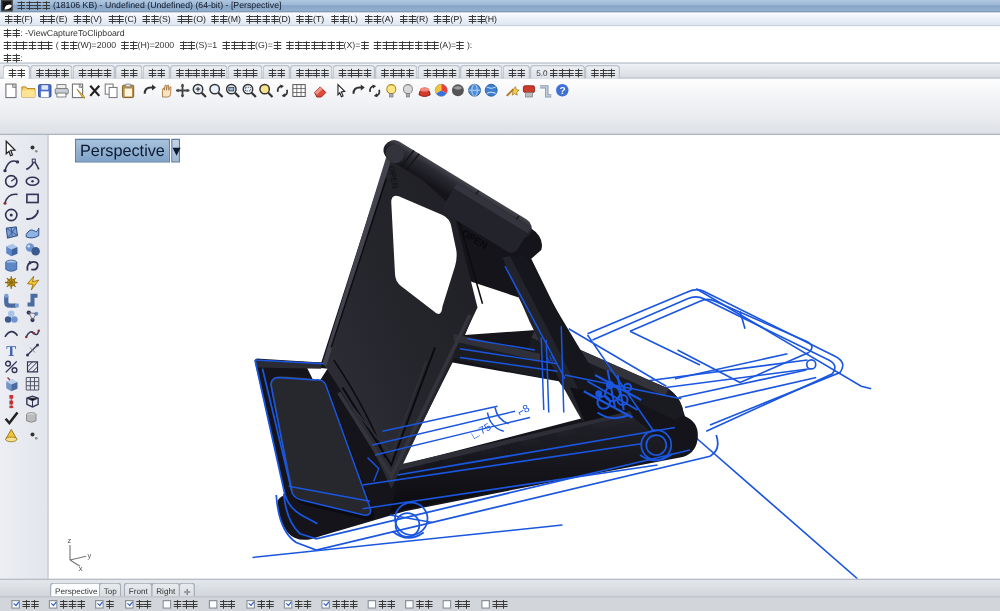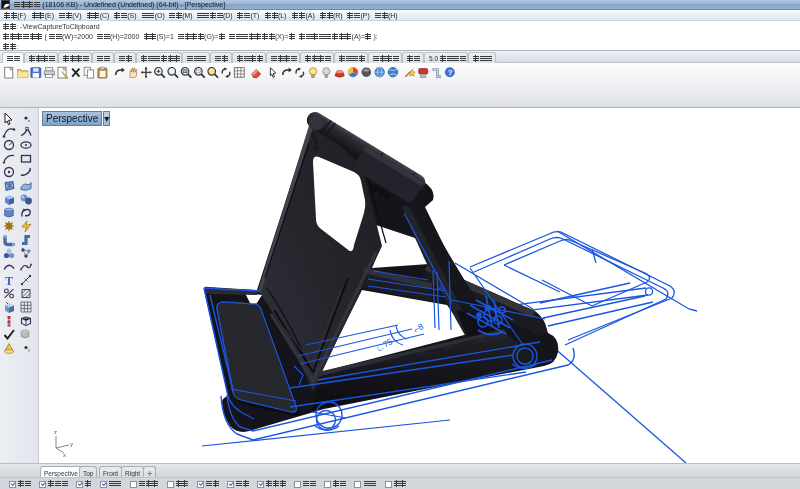--- a/index.html
+++ b/index.html
@@ -36,21 +36,21 @@
 .ttab.act{background:#fdfdfe;z-index:2;}
 
 #tools{position:absolute;left:0;top:63px;width:800px;height:45px;
  background:linear-gradient(#fdfdfe,#e9ebef 70%,#dde0e6);border-bottom:1px solid #b0b6be;}
 #tools svg{position:absolute;left:2px;top:2px;}
 
 #left{position:absolute;left:0;top:108px;width:39px;height:355px;
  background:linear-gradient(90deg,#eceef3,#e2e5ec);border-right:1px solid #c2c7d0;}
 #vp{position:absolute;left:39px;top:108px;width:761px;height:355px;background:#fff;overflow:hidden;}
 #vp svg.model{position:absolute;left:-39px;top:-108px;}
-#vplabel{position:absolute;left:3px;top:3px;z-index:5;font-size:10px;color:#0c1a30;}
+#vplabel{position:absolute;left:21px;top:3px;z-index:5;font-size:13px;color:#0c1a30;}
 #vplabel .lab{display:inline-block;background:linear-gradient(#a8c2dd,#7fa3c8);border:1px solid #5d7fa5;
  padding:1px 3px;}
 #vplabel .dd{display:inline-block;background:linear-gradient(#c3d4e6,#9db8d4);border:1px solid #5d7fa5;
  width:7px;text-align:center;margin-left:1px;padding:1px 0;}
 
 #vptabs{position:absolute;left:0;top:463px;width:800px;height:14px;
  background:linear-gradient(#e3e6ea,#d2d6db);border-top:1px solid #b8bdc4;font-size:7.5px;color:#333;}
 .vtab{position:absolute;top:2px;height:12px;font-size:6.5px;padding:2.5px 3px 0 3px;border:1px solid #a8aeb6;border-bottom:none;
  border-radius:3px 3px 0 0;background:linear-gradient(#e8ebee,#d8dce1);white-space:nowrap;}
 .vtab.act{background:#fcfdfe;}

